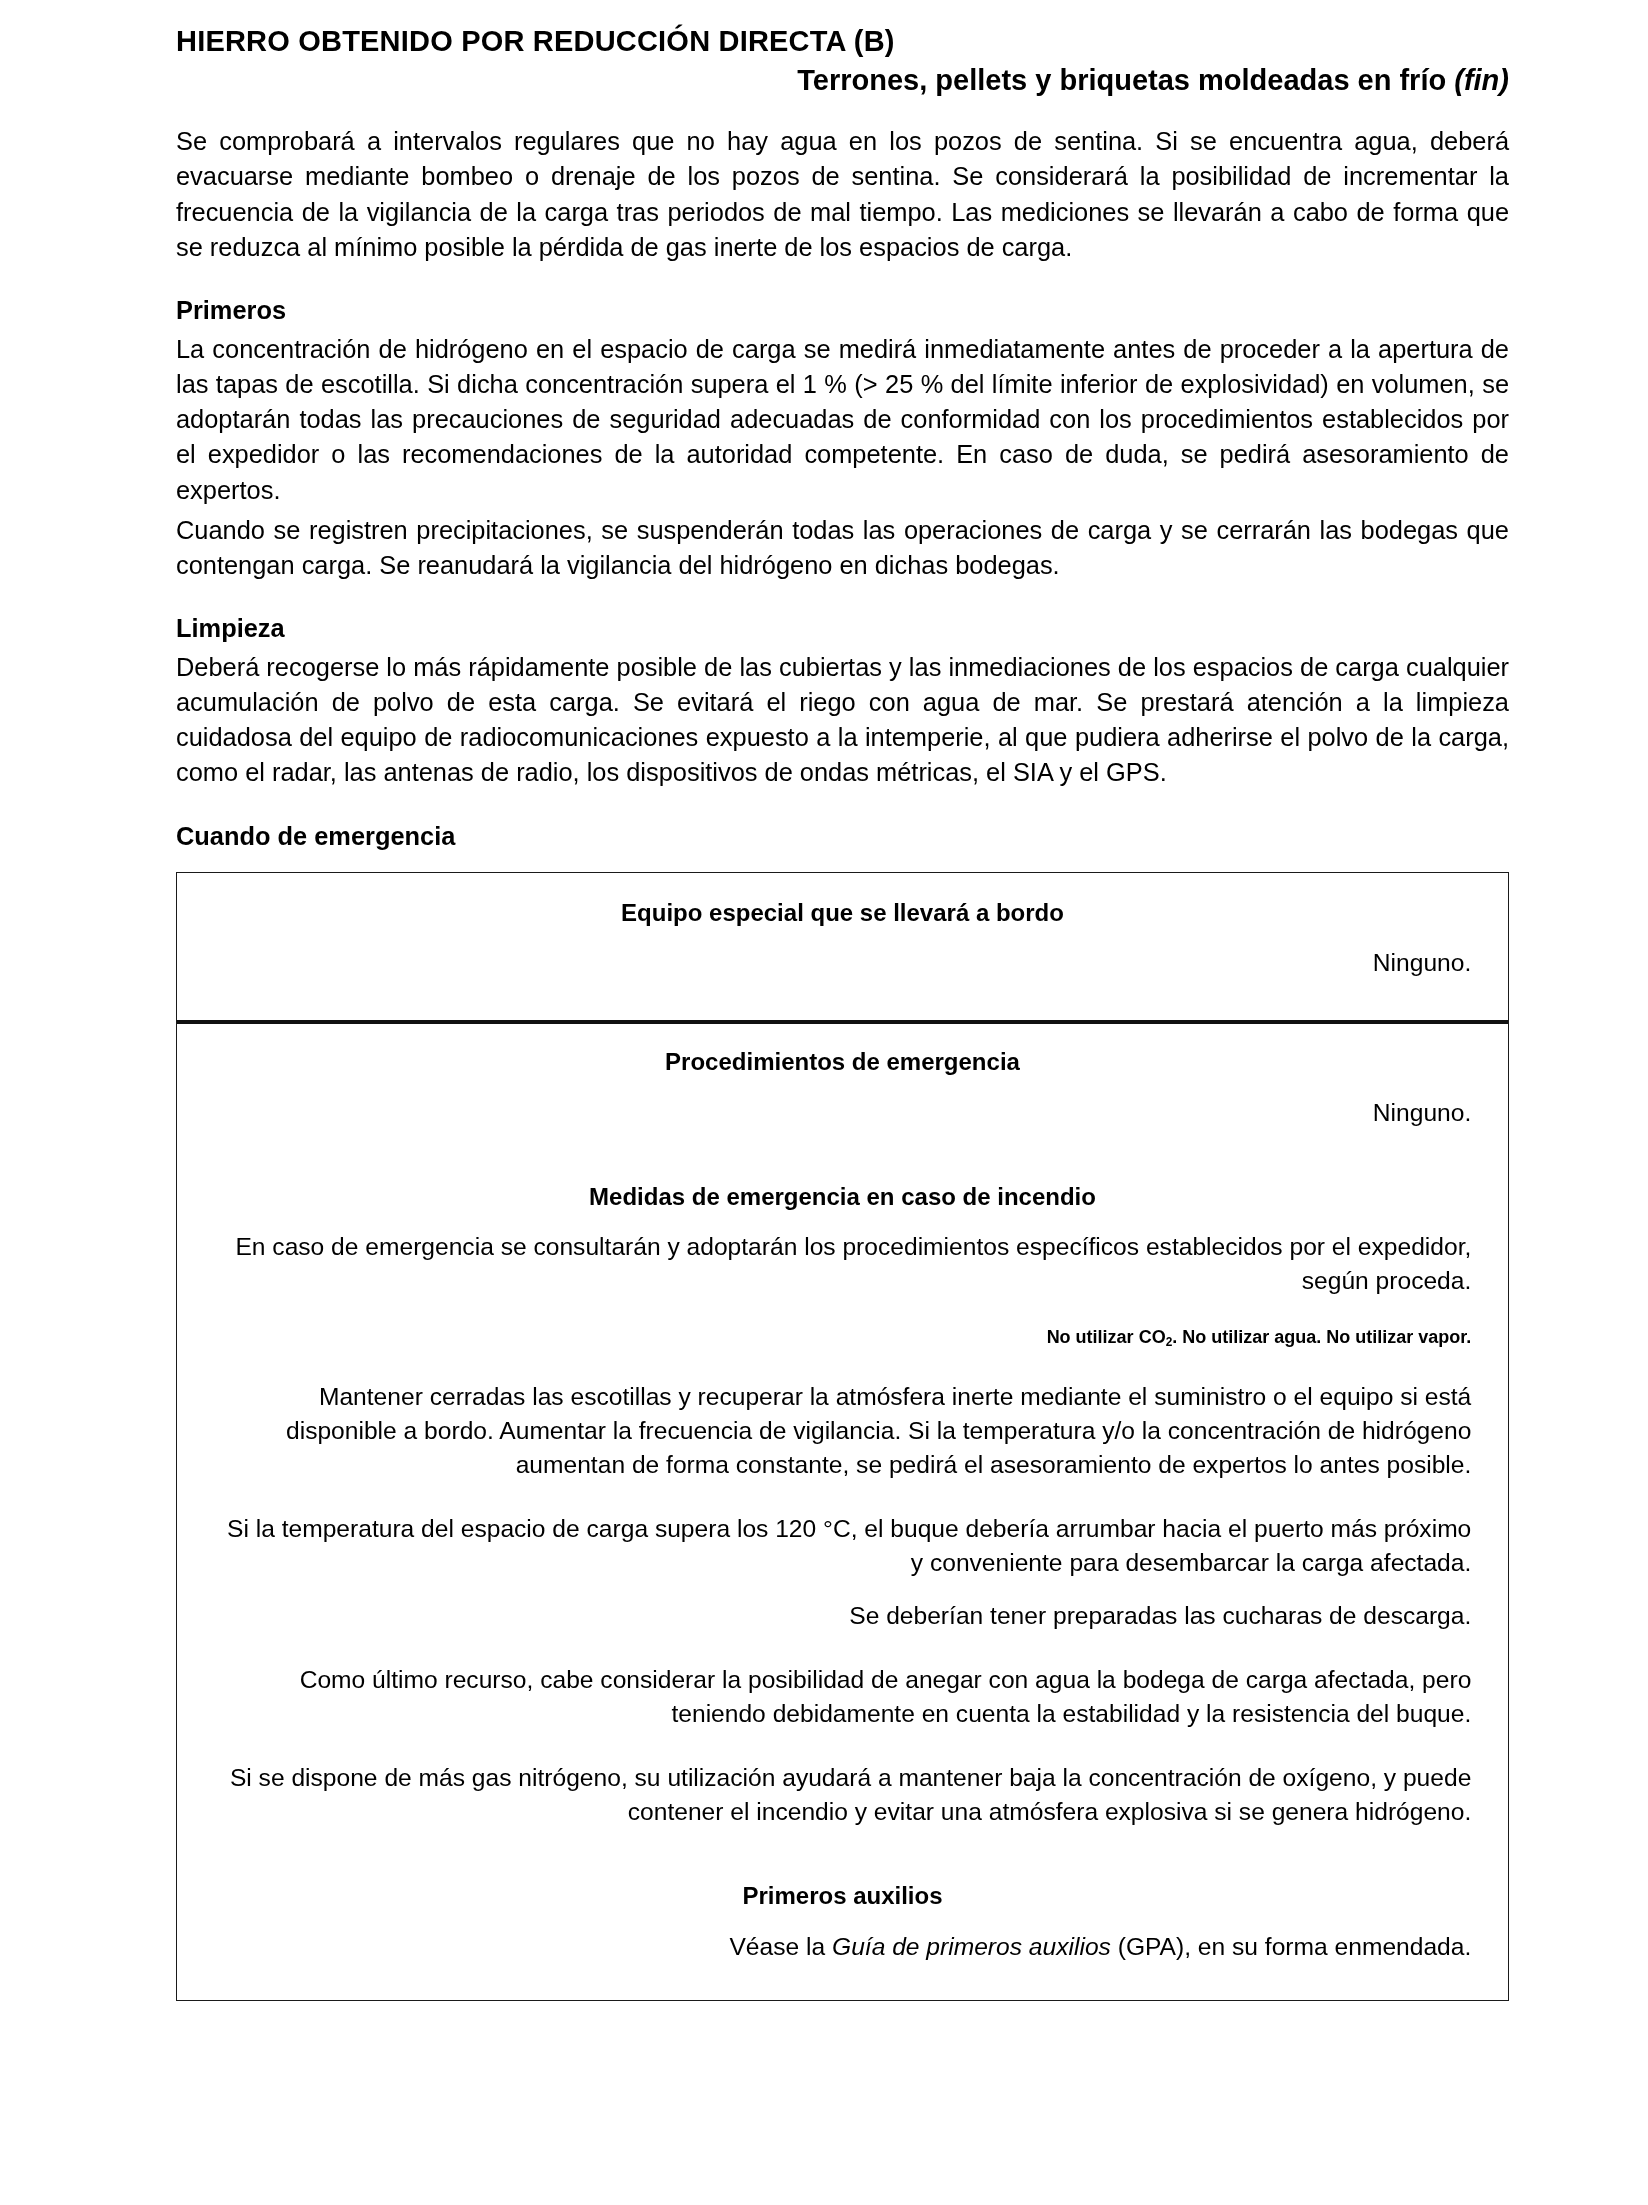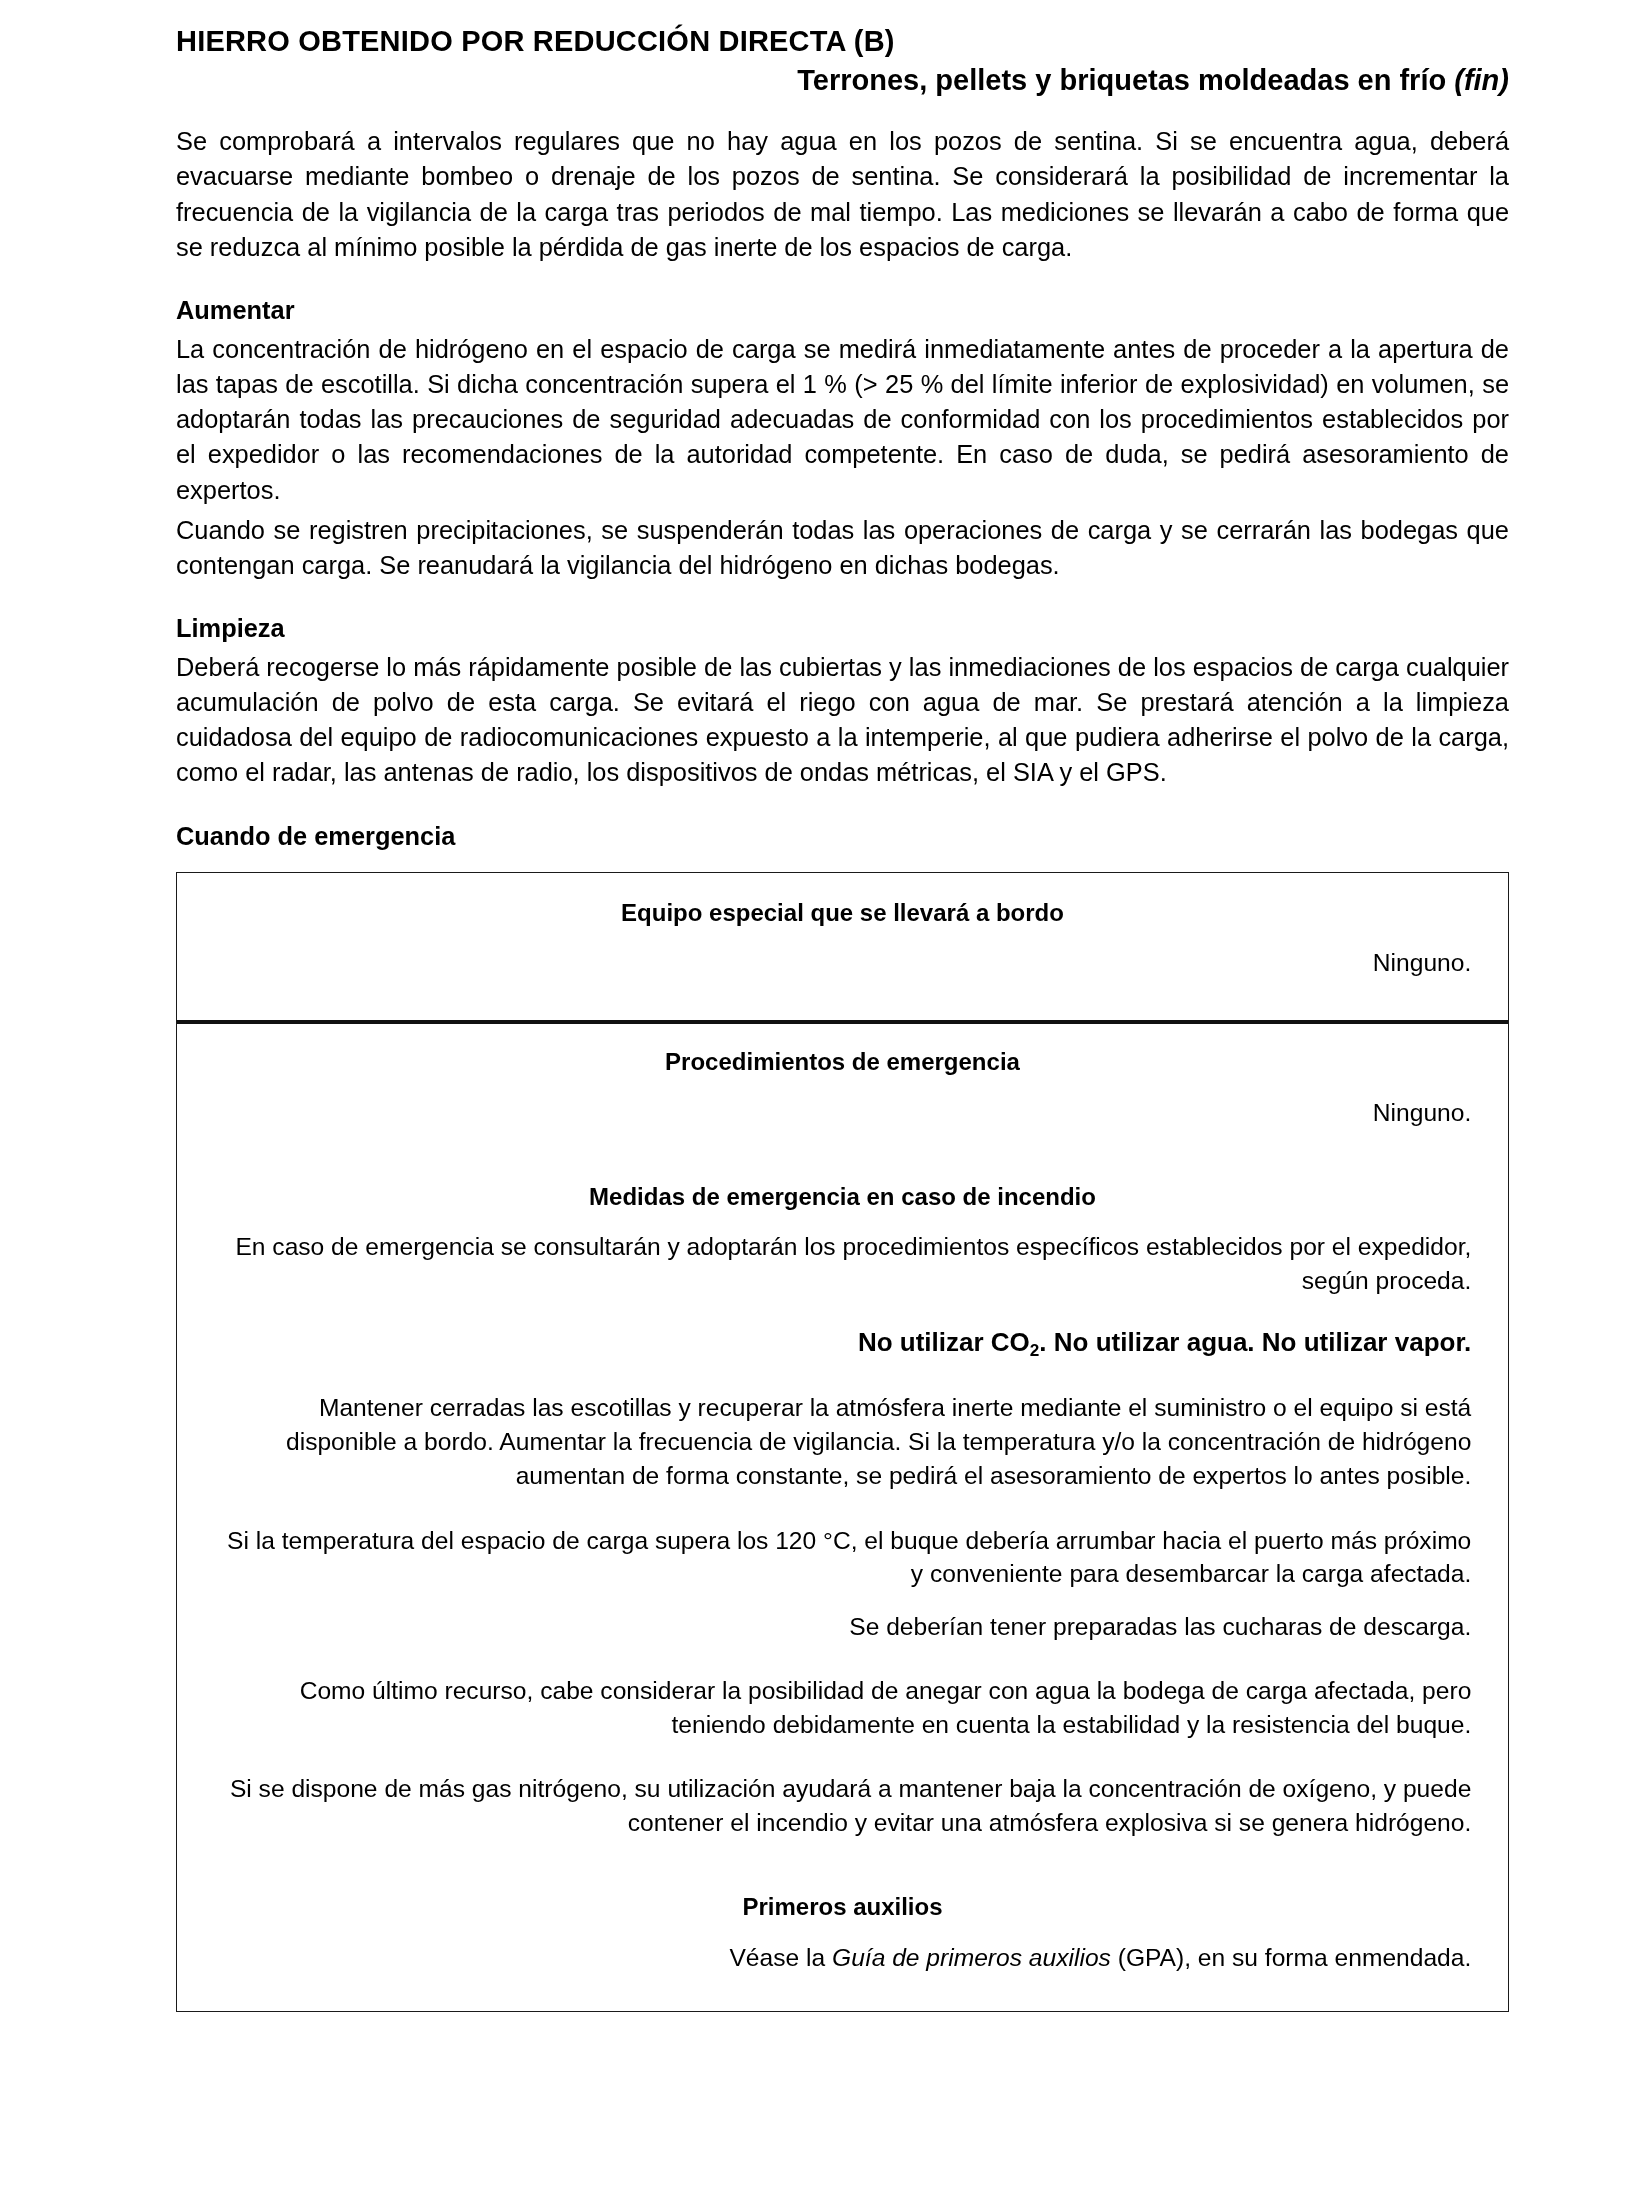--- a/index.html
+++ b/index.html
@@ -120,21 +120,21 @@
     line-height: 1.38;
     text-align: right;
     margin: 16px;
     padding-top: 2.4px;
   }
   .card-text.gap {
     padding-top: 14.3px;
   }
   .card-text.bold {
     font-weight: bold;
-    font-size: 26px;
+    font-size: 18px;
     padding-top: 11px;
   }
   .card-text .it {
     font-style: italic;
   }
   sub {
     font-size: 0.66em;
     vertical-align: baseline;
     position: relative;
     top: 0.26em;
@@ -145,21 +145,21 @@
 
 <div class="page">
   <div class="content">
 
     <h1 class="doc-title">HIERRO OBTENIDO POR REDUCCIÓN DIRECTA (B)</h1>
 
     <h2 class="doc-subtitle"><span>Terrones, pellets y briquetas moldeadas en frío</span> <span class="fin">(fin)</span></h2>
 
     <p class="body-para first">Se comprobará a intervalos regulares que no hay agua en los pozos de sentina. Si se encuentra agua, deberá evacuarse mediante bombeo o drenaje de los pozos de sentina. Se considerará la posibilidad de incrementar la frecuencia de la vigilancia de la carga tras periodos de mal tiempo. Las mediciones se llevarán a cabo de forma que se reduzca al mínimo posible la pérdida de gas inerte de los espacios de carga.</p>
 
-    <h3 class="section-heading">Aumentar</h3>
+    <h3 class="section-heading">Primeros</h3>
     <p class="body-para">La concentración de hidrógeno en el espacio de carga se medirá inmediatamente antes de proceder a la apertura de las tapas de escotilla. Si dicha concentración supera el 1 % (&gt; 25 % del límite inferior de explosividad) en volumen, se adoptarán todas las precauciones de seguridad adecuadas de conformidad con los procedimientos establecidos por el expedidor o las recomendaciones de la autoridad competente. En caso de duda, se pedirá asesoramiento de expertos.</p>
     <p class="body-para">Cuando se registren precipitaciones, se suspenderán todas las operaciones de carga y se cerrarán las bodegas que contengan carga. Se reanudará la vigilancia del hidrógeno en dichas bodegas.</p>
 
     <h3 class="section-heading">Limpieza</h3>
     <p class="body-para">Deberá recogerse lo más rápidamente posible de las cubiertas y las inmediaciones de los espacios de carga cualquier acumulación de polvo de esta carga. Se evitará el riego con agua de mar. Se prestará atención a la limpieza cuidadosa del equipo de radiocomunicaciones expuesto a la intemperie, al que pudiera adherirse el polvo de la carga, como el radar, las antenas de radio, los dispositivos de ondas métricas, el SIA y el GPS.</p>
 
     <h3 class="section-heading">Cuando de emergencia</h3>
 
     <div class="emergency-card">
 

